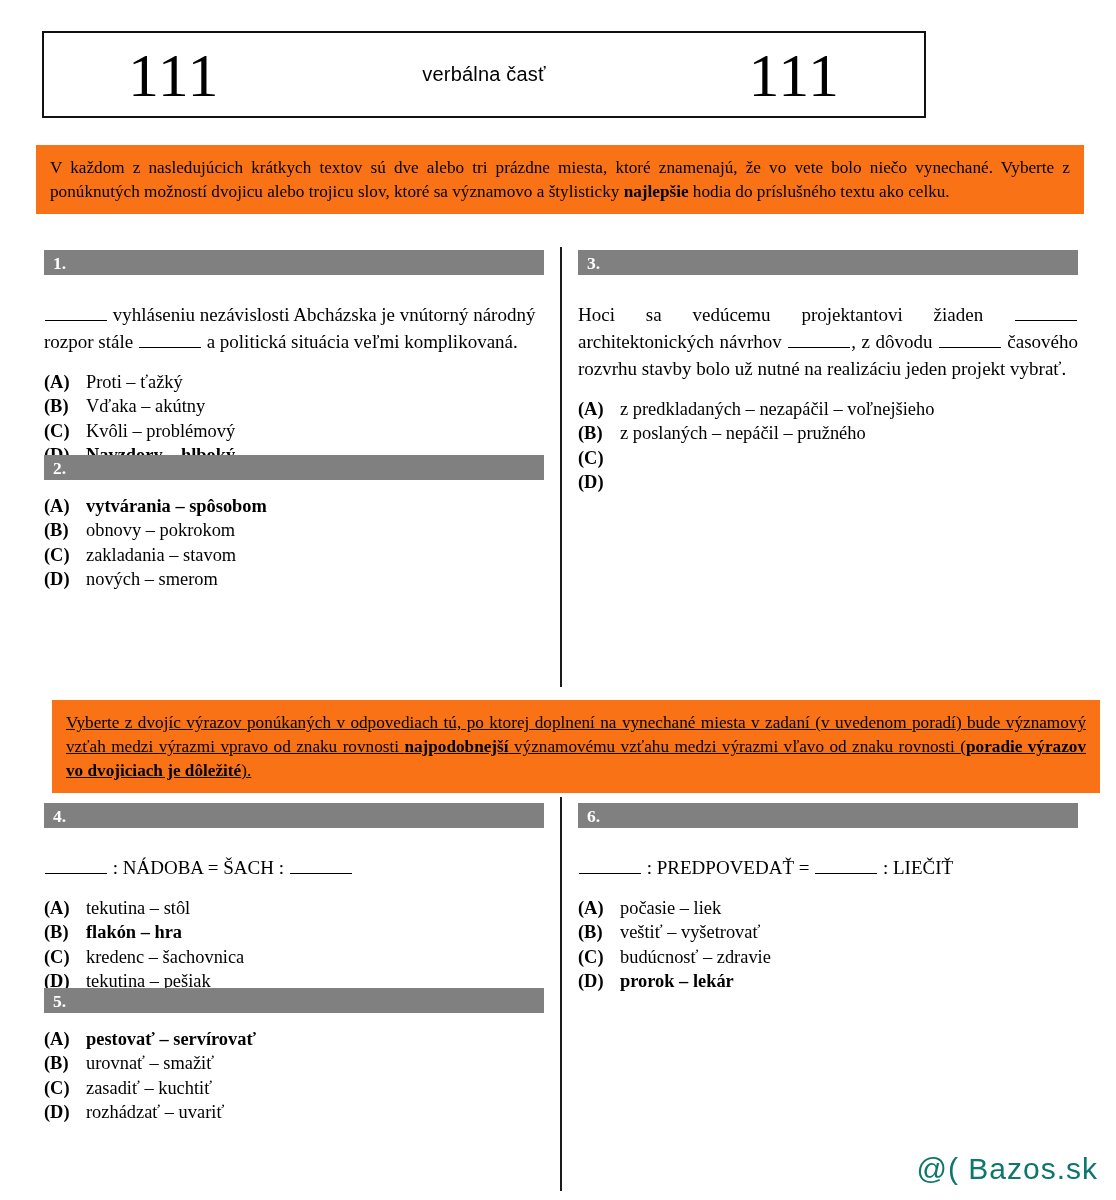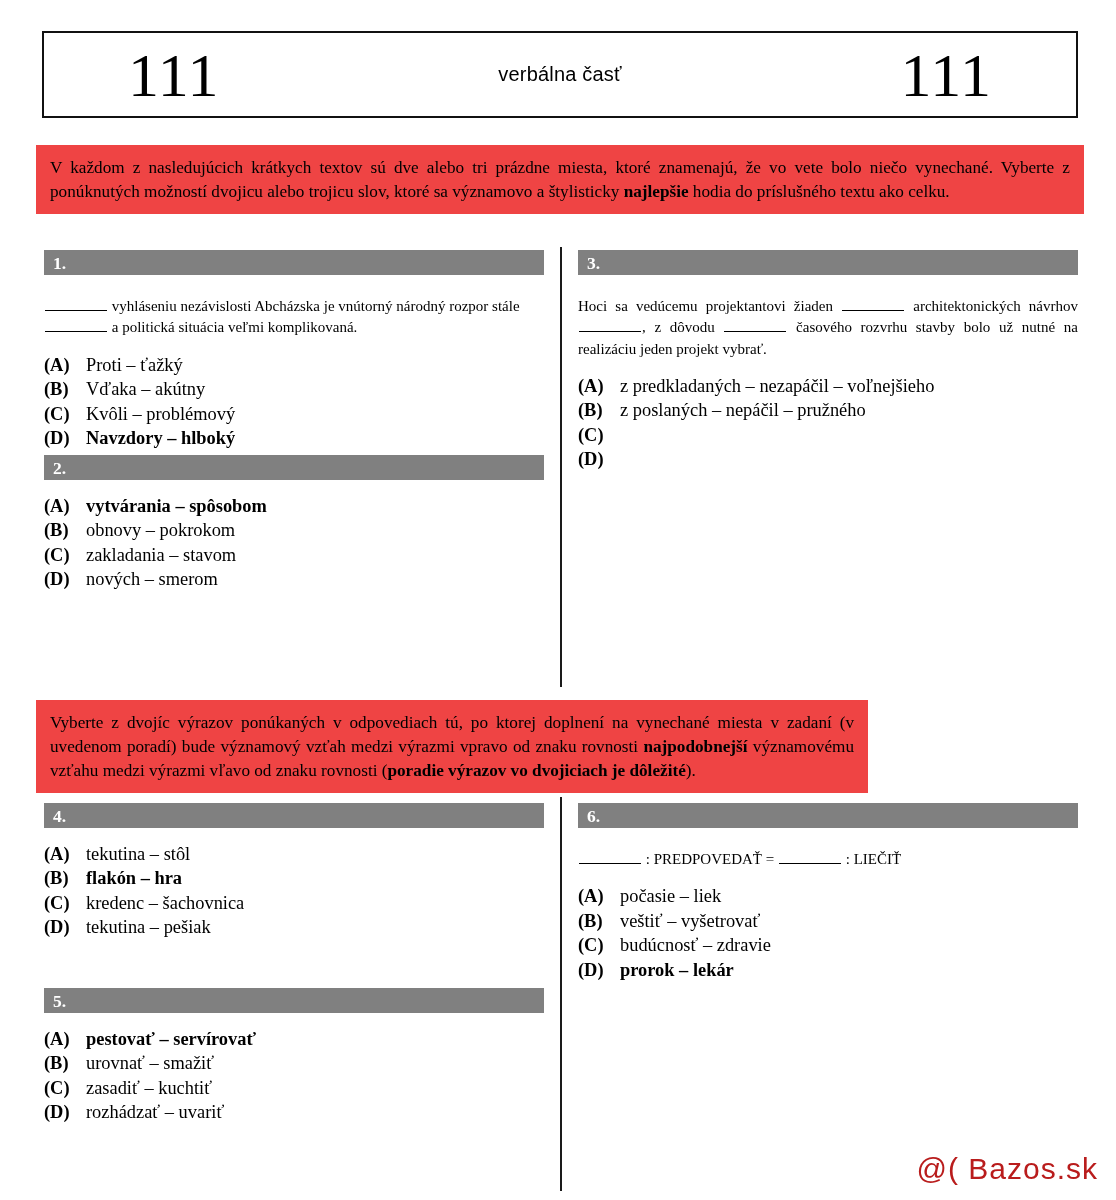--- a/index.html
+++ b/index.html
@@ -21,21 +21,21 @@
     left: 0; top: 0;
     width: 1116px;
     height: 1200px;
   }
 
   
   .header-box {
     position: absolute;
     left: 42px;
     top: 31px;
-    width: 1036px;
+    width: 884px;
     height: 87px;
     border: 2px solid #111111;
     box-sizing: border-box;
     display: flex;
     align-items: center;
     justify-content: space-between;
     padding: 0 84px;
   }
   .page-num {
     font-family: "Liberation Serif", "DejaVu Serif", serif;
@@ -47,38 +47,39 @@
   .header-title {
     font-family: "Liberation Sans", "DejaVu Sans", sans-serif;
     font-size: 20px;
     font-weight: 400;
     letter-spacing: 0.2px;
   }
 
   
   .instr {
     position: absolute;
-    background: #ef4444;
+    background: #f97316;
     box-sizing: border-box;
     padding: 11px 14px 10px 14px;
     font-size: 17.2px;
     line-height: 1.40;
     text-align: justify;
   }
   .instr b { font-weight: bold; }
 
   #instr-1 {
     left: 36px;
     top: 145px;
     width: 1048px;
   }
   #instr-2 {
-    left: 36px;
+    left: 52px;
     top: 700px;
-    width: 832px;
+    width: 1048px;
+    text-decoration: underline;
   }
 
   
   .divider {
     position: absolute;
     width: 2px;
     background: #1a1a1a;
   }
   #divider-top   { left: 560px; top: 247px; height: 440px; }
   #divider-bottom{ left: 560px; top: 797px; height: 394px; }
@@ -96,22 +97,22 @@
     height: 25px;
     box-sizing: border-box;
     padding: 1px 0 0 9px;
     color: #ffffff;
     font-weight: bold;
     font-size: 17.5px;
     line-height: 25px;
   }
 
   .q-stem {
-    margin-top: 21px;
-    font-size: 15px;
+    margin-top: 27px;
+    font-size: 19px;
     line-height: 1.42;
   }
   .q-stem.justified { text-align: justify; }
 
   .blank {
     display: inline-block;
     border-bottom: 1.5px solid #000;
     width: 62px;
     vertical-align: baseline;
     height: 0.92em;
@@ -135,21 +136,21 @@
   }
   .opt.correct .opt-text { font-weight: bold; }
 
   
   .watermark {
     position: absolute;
     right: 18px;
     bottom: 14px;
     font-family: "Liberation Sans", "DejaVu Sans", sans-serif;
     font-size: 30px;
-    color: #b91c1c;
+    color: #0f766e;
     letter-spacing: 1px;
     user-select: none;
   }
 </style>
 </head>
 <body>
 
 <div class="page">
 
   <div class="header-box">
@@ -227,20 +228,21 @@
         <div class="opt">
           <span class="opt-letter">(C)</span>
         </div>
         <div class="opt correct">
           <span class="opt-letter">(D)</span>
         </div>
       </div>
     </div>
   <div class="q q-col-left" id="q4" style="top:803px;">
       <div class="q-bar">4.</div>
+      <div class="q-stem"><span class="blank"></span><span> : NÁDOBA = ŠACH : </span><span class="blank"></span></div>
       <div class="opts">
         <div class="opt">
           <span class="opt-letter">(A)</span>
           <span class="opt-text">tekutina – stôl</span>
         </div>
         <div class="opt correct">
           <span class="opt-letter">(B)</span>
           <span class="opt-text">flakón – hra</span>
         </div>
         <div class="opt">

